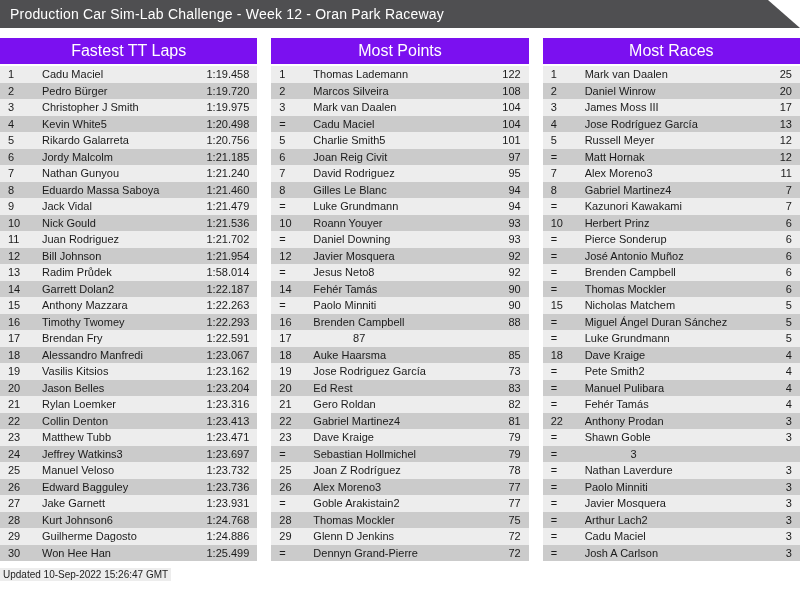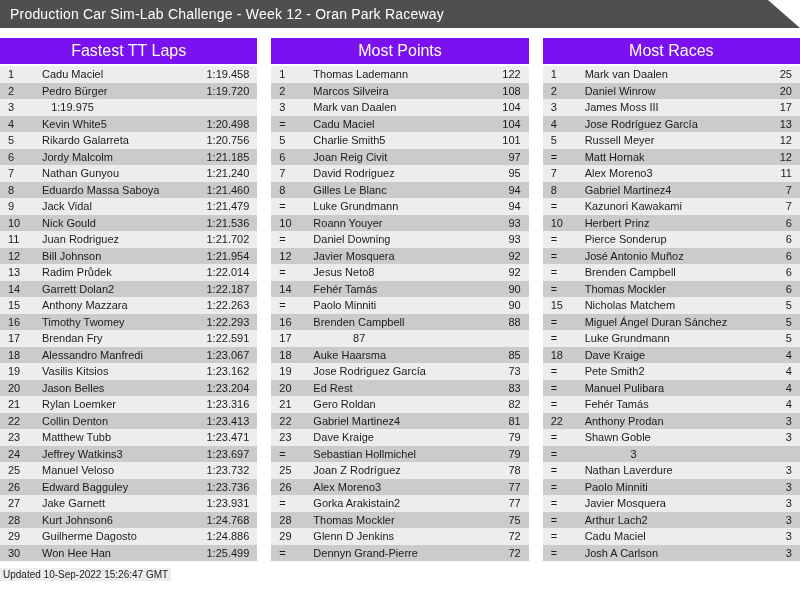--- a/index.html
+++ b/index.html
@@ -72,20 +72,21 @@
             <span class="cell-name">Cadu Maciel</span>
             <span class="cell-value">1:19.458</span>
           </div>
           <div class="row">
             <span class="cell-rank">2</span>
             <span class="cell-name">Pedro Bürger</span>
             <span class="cell-value">1:19.720</span>
           </div>
           <div class="row">
             <span class="cell-rank">3</span>
+            <span class="cell-name">Christopher J Smith</span>
             <span class="cell-value">1:19.975</span>
           </div>
           <div class="row">
             <span class="cell-rank">4</span>
             <span class="cell-name">Kevin White5</span>
             <span class="cell-value">1:20.498</span>
           </div>
           <div class="row">
             <span class="cell-rank">5</span>
             <span class="cell-name">Rikardo Galarreta</span>
@@ -122,21 +123,21 @@
             <span class="cell-value">1:21.702</span>
           </div>
           <div class="row">
             <span class="cell-rank">12</span>
             <span class="cell-name">Bill Johnson</span>
             <span class="cell-value">1:21.954</span>
           </div>
           <div class="row">
             <span class="cell-rank">13</span>
             <span class="cell-name">Radim Průdek</span>
-            <span class="cell-value">1:22.014</span>
+            <span class="cell-value">1:58.014</span>
           </div>
           <div class="row">
             <span class="cell-rank">14</span>
             <span class="cell-name">Garrett Dolan2</span>
             <span class="cell-value">1:22.187</span>
           </div>
           <div class="row">
             <span class="cell-rank">15</span>
             <span class="cell-name">Anthony Mazzara</span>
             <span class="cell-value">1:22.263</span>
@@ -346,21 +347,21 @@
             <span class="cell-name">Joan Z Rodríguez</span>
             <span class="cell-value">78</span>
           </div>
           <div class="row">
             <span class="cell-rank">26</span>
             <span class="cell-name">Alex Moreno3</span>
             <span class="cell-value">77</span>
           </div>
           <div class="row">
             <span class="cell-rank">=</span>
-            <span class="cell-name">Gorka Arakistain2</span>
+            <span class="cell-name">Goble Arakistain2</span>
             <span class="cell-value">77</span>
           </div>
           <div class="row">
             <span class="cell-rank">28</span>
             <span class="cell-name">Thomas Mockler</span>
             <span class="cell-value">75</span>
           </div>
           <div class="row">
             <span class="cell-rank">29</span>
             <span class="cell-name">Glenn D Jenkins</span>

